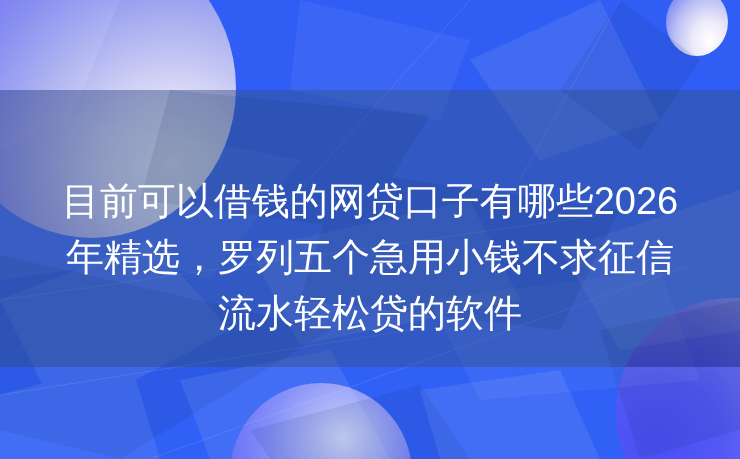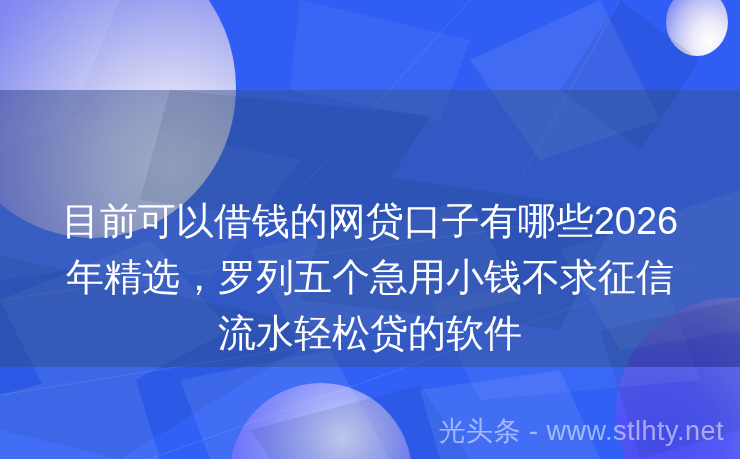--- a/index.html
+++ b/index.html
@@ -86,21 +86,21 @@
     height: 277px;
     background: #1c3d77;
     opacity: 0.40;
     mix-blend-mode: multiply;
   }
 
   
   .headline {
     position: absolute;
     left: 0;
-    top: 168px;
+    top: 148px;
     width: 740px;
     padding: 0 44px;
     box-sizing: border-box;
     color: #ffffff;
     font-size: 38px;
     line-height: 56px;
     font-weight: 400;
     text-align: center;
     letter-spacing: 0px;
     white-space: pre-line;
@@ -166,15 +166,14 @@
       <line x1="0" y1="395" x2="410" y2="330"></line>
     </g>
   </svg>
 
   <div class="veil"></div>
 
   <h1 class="headline">目前可以借钱的网贷口子有哪些2026
 年精选，罗列五个急用小钱不求征信
 流水轻松贷的软件</h1>
 
-  <div class="watermark">光头条 - www.stlhty.net</div>
 
 </div>
 
 </body></html>

